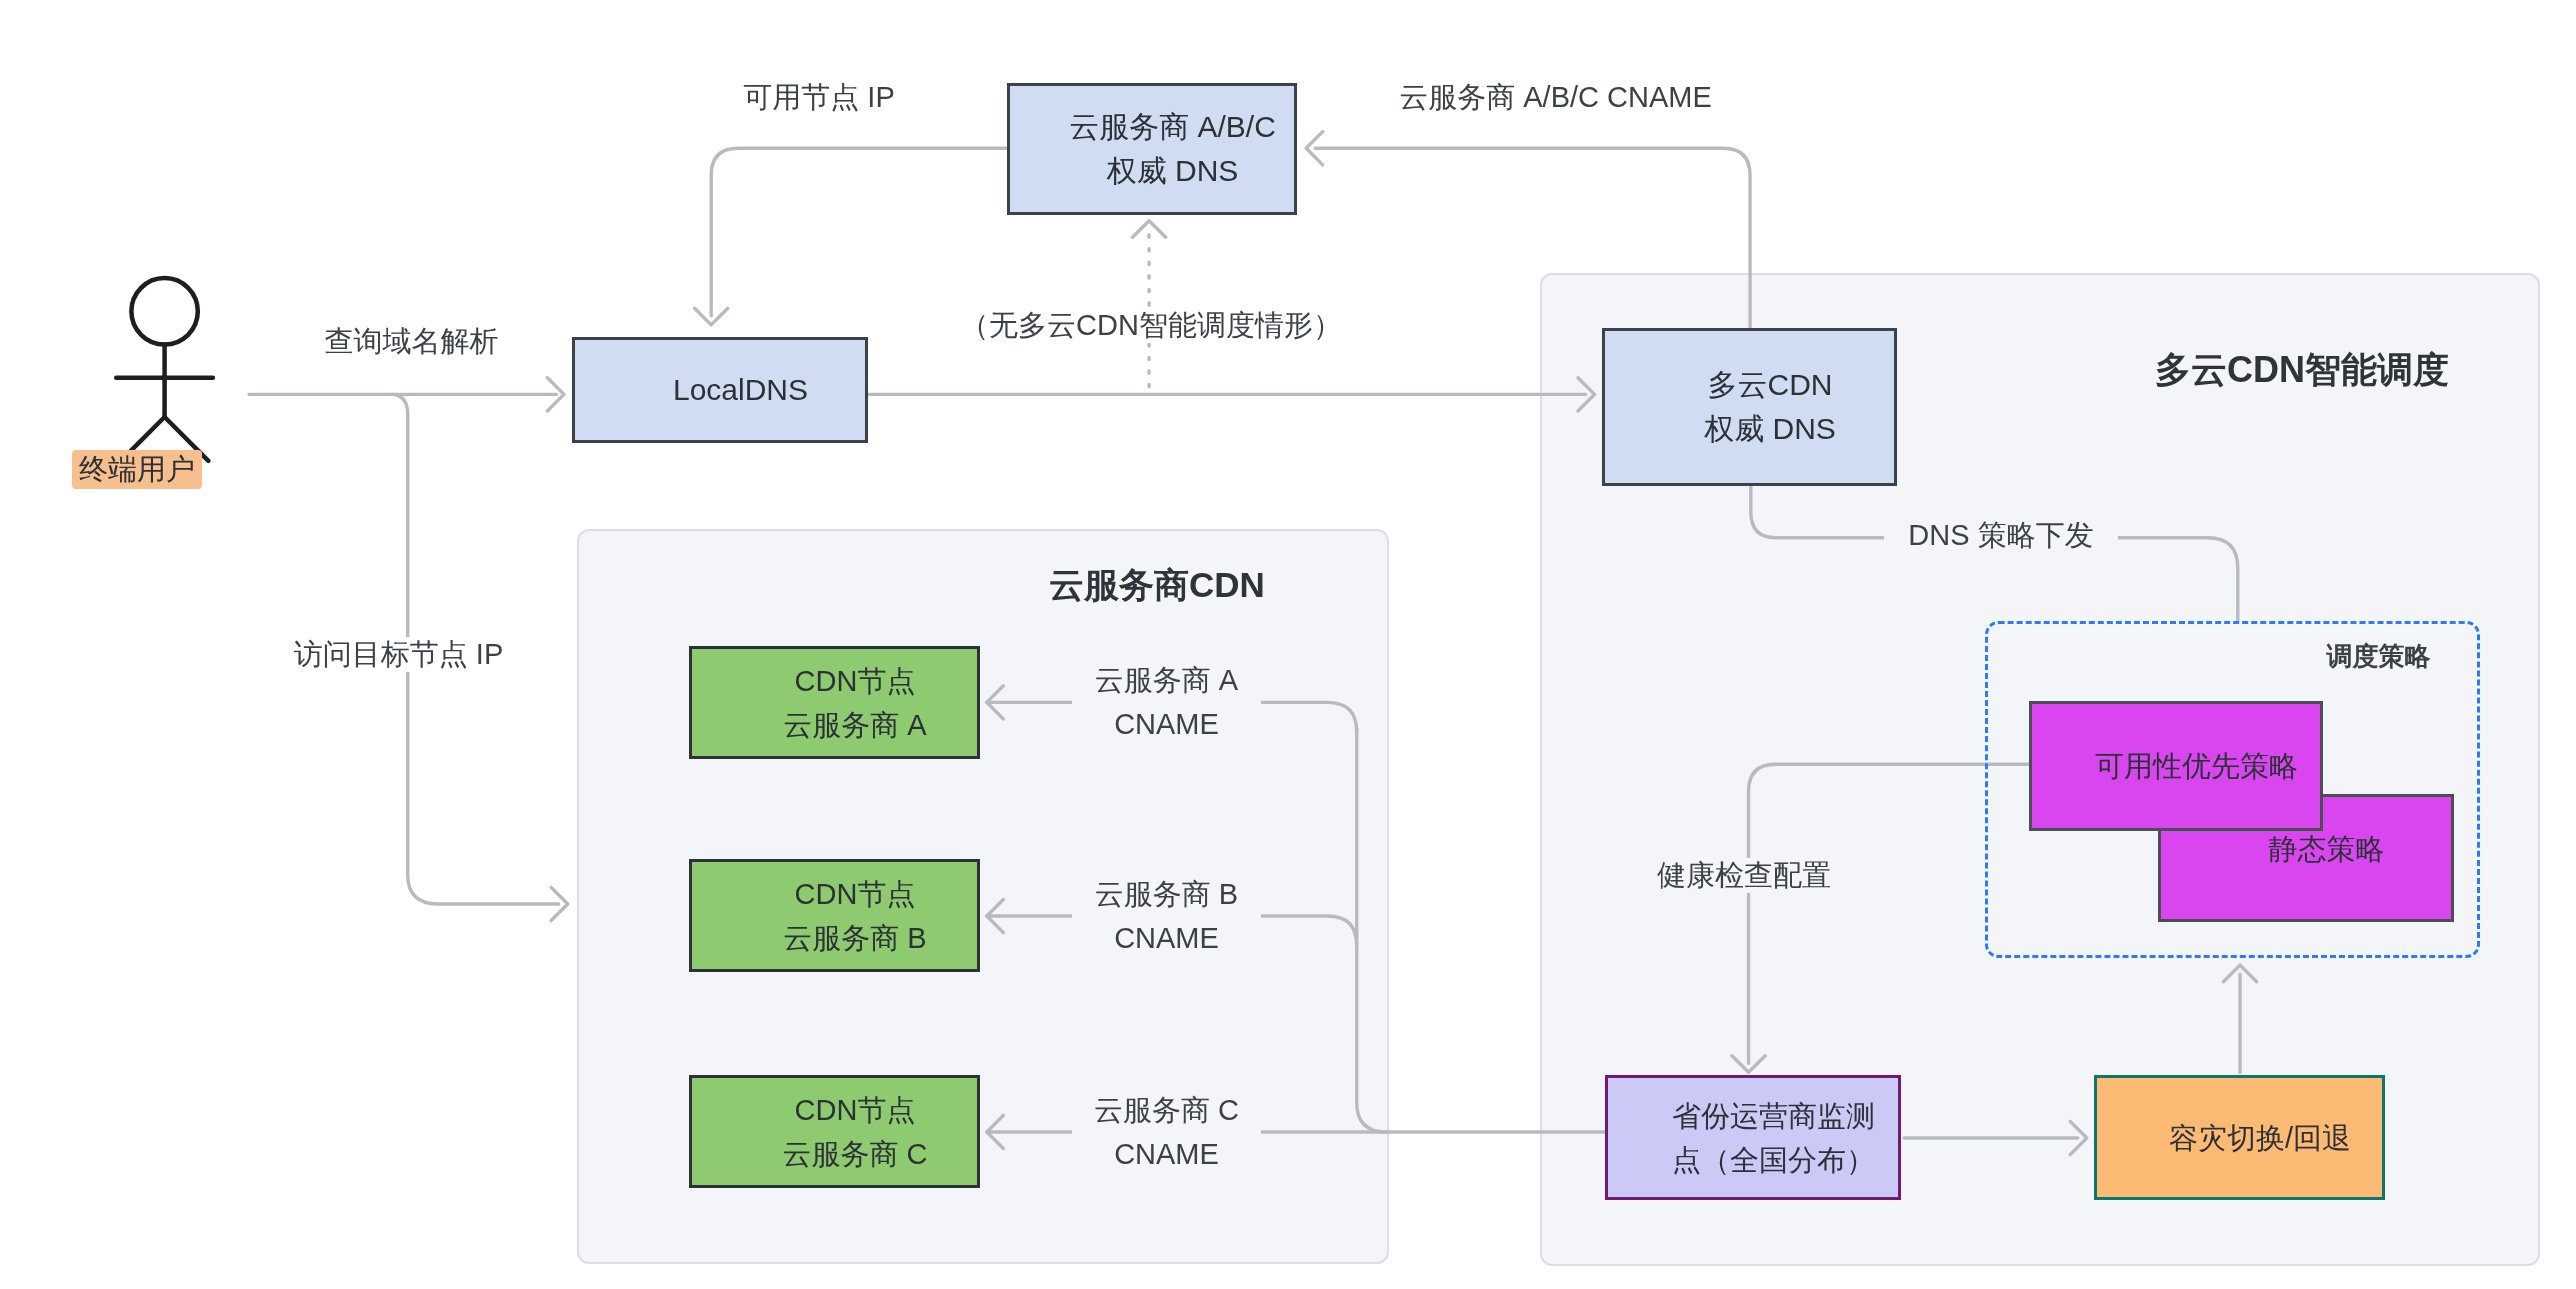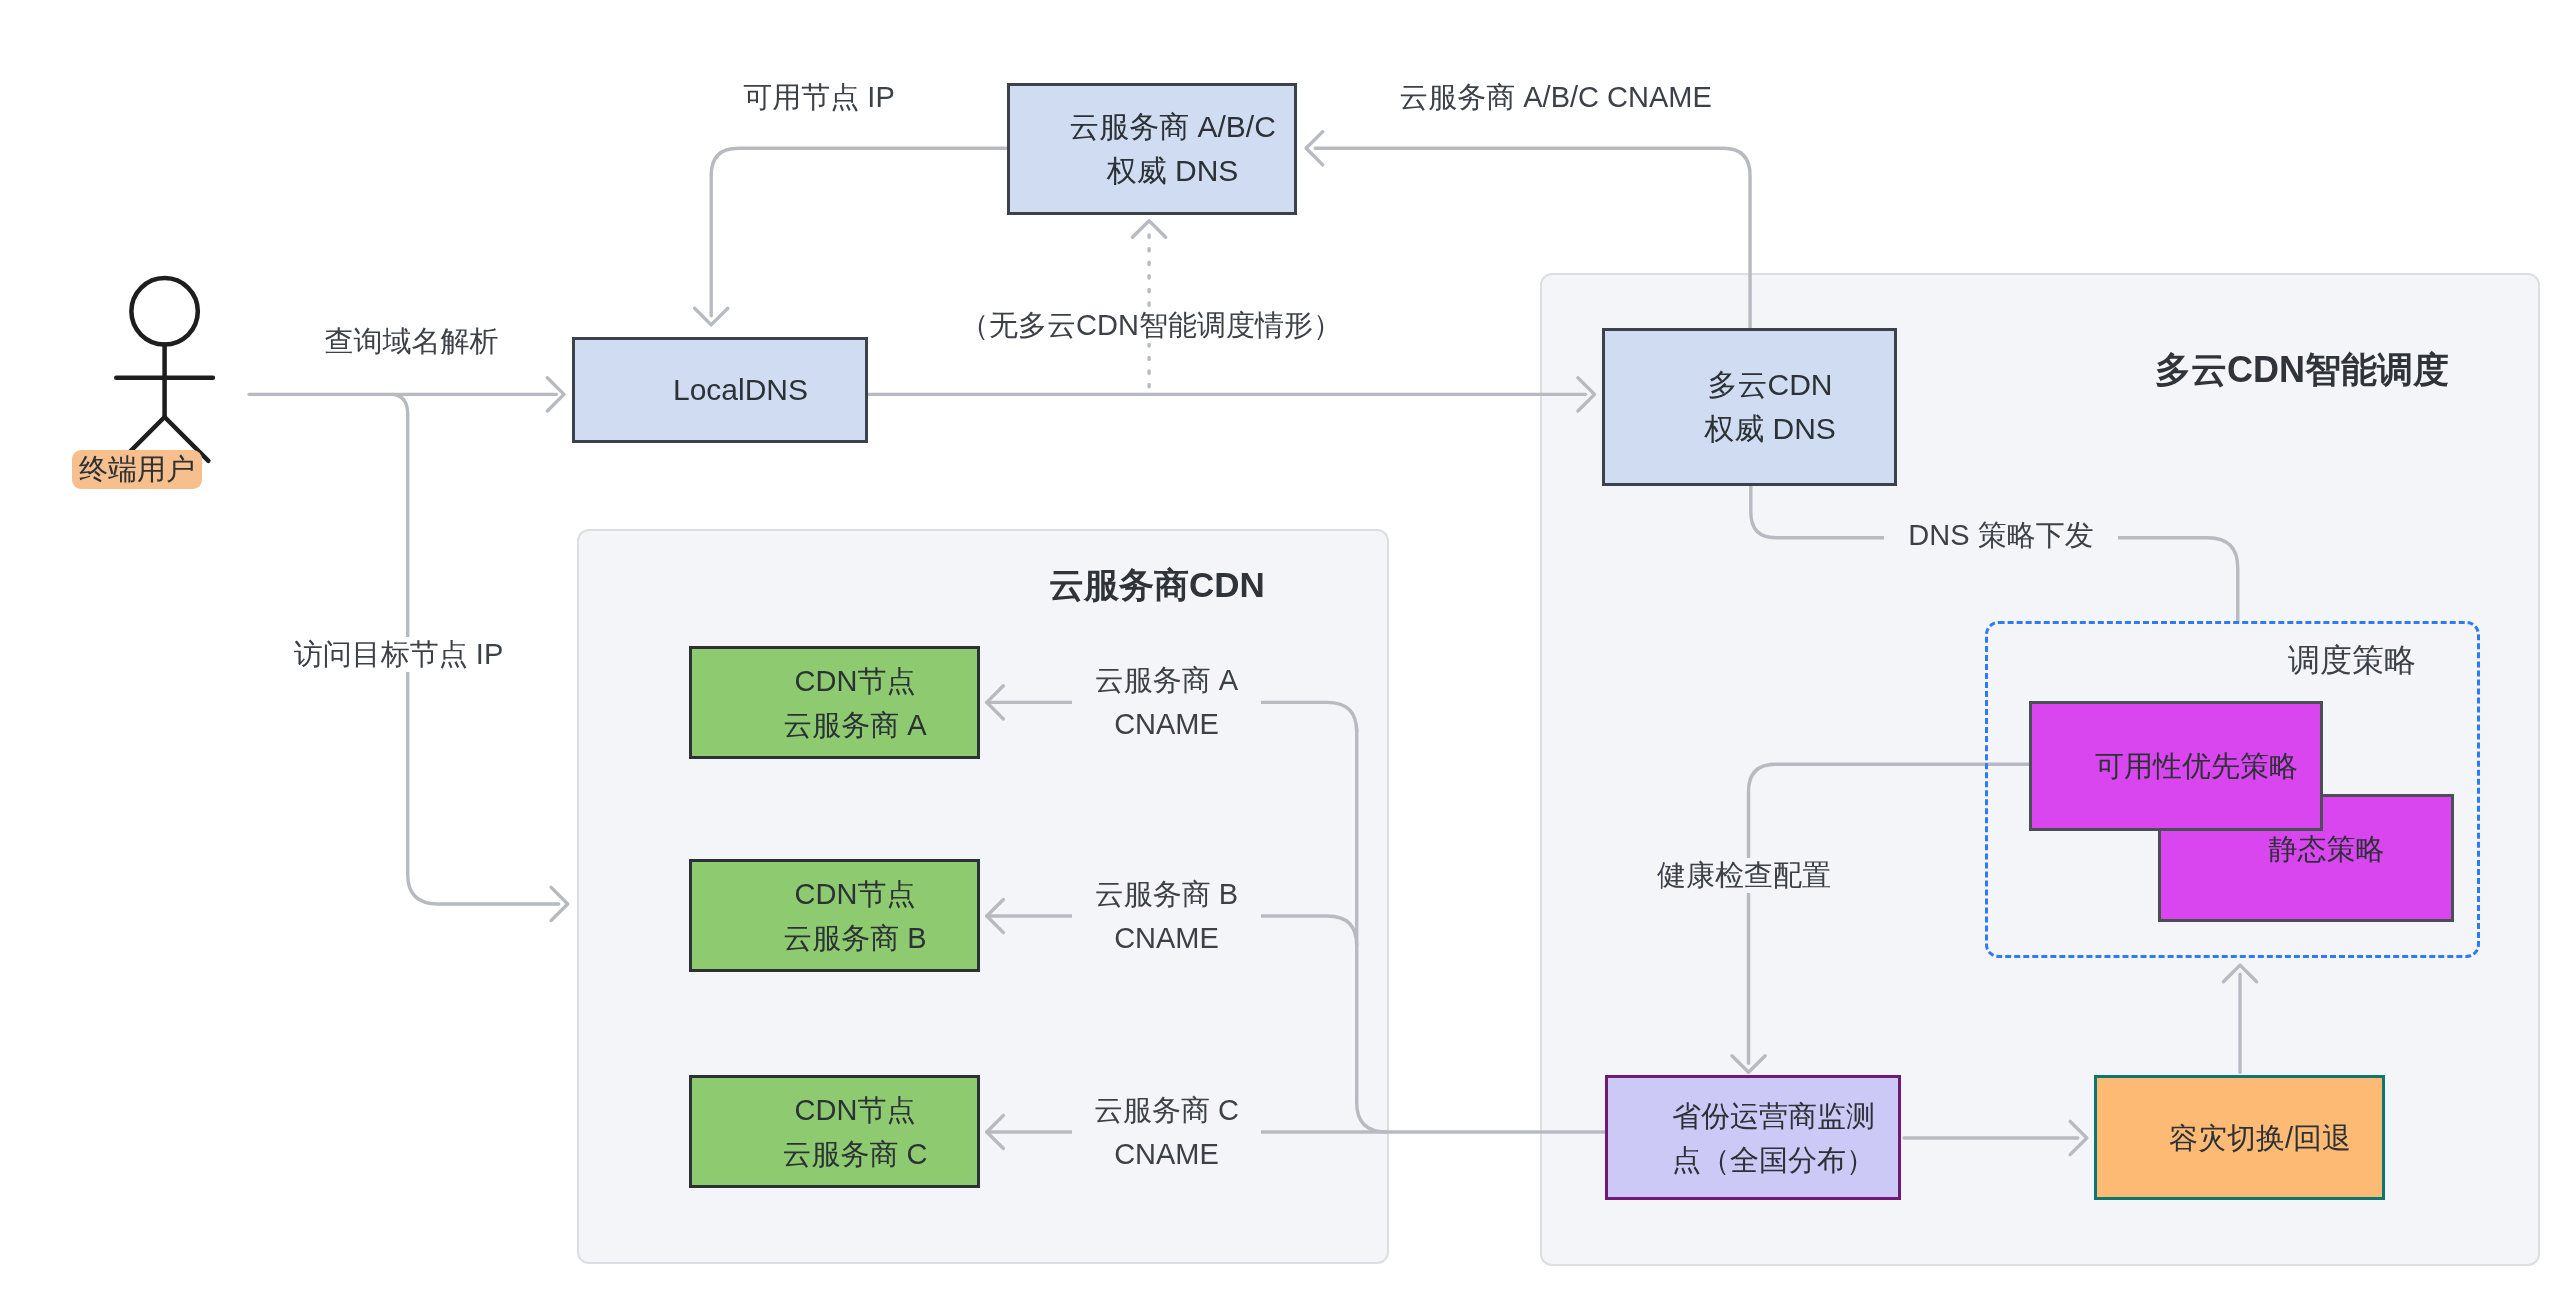--- a/index.html
+++ b/index.html
@@ -35,24 +35,24 @@
     position:absolute;z-index:3;font-size:29px;line-height:35px;
     color:#3c4148;text-align:center;
   }
   .two{line-height:44px}
   .mask-white{background:#ffffff}
   .mask-panel{background:#f4f5f8}
   .title{position:absolute;z-index:3;font-weight:bold;color:#2f343a;text-align:left}
   .t48{font-size:36px}
   .t46{font-size:35px}
   .policy-title{
-    position:absolute;z-index:6;font-size:32px;color:#3c4148;text-align:left;
+    position:absolute;z-index:6;font-size:26px;color:#3c4148;text-align:center;font-weight:bold;
   }
   .actor-lbl{
-    position:absolute;z-index:3;background:#f7bf8d;border-radius:9px;
+    position:absolute;z-index:3;background:#f7bf8d;border-radius:4px;
     font-size:29px;display:flex;align-items:center;justify-content:center;
     color:#2c3136;
   }
 </style>
 </head>
 <body>
 
 <div class="panel" style="left:577px;top:529px;width:812px;height:735px"></div>
 <div class="panel" style="left:1540px;top:273px;width:1000px;height:993px"></div>
 

